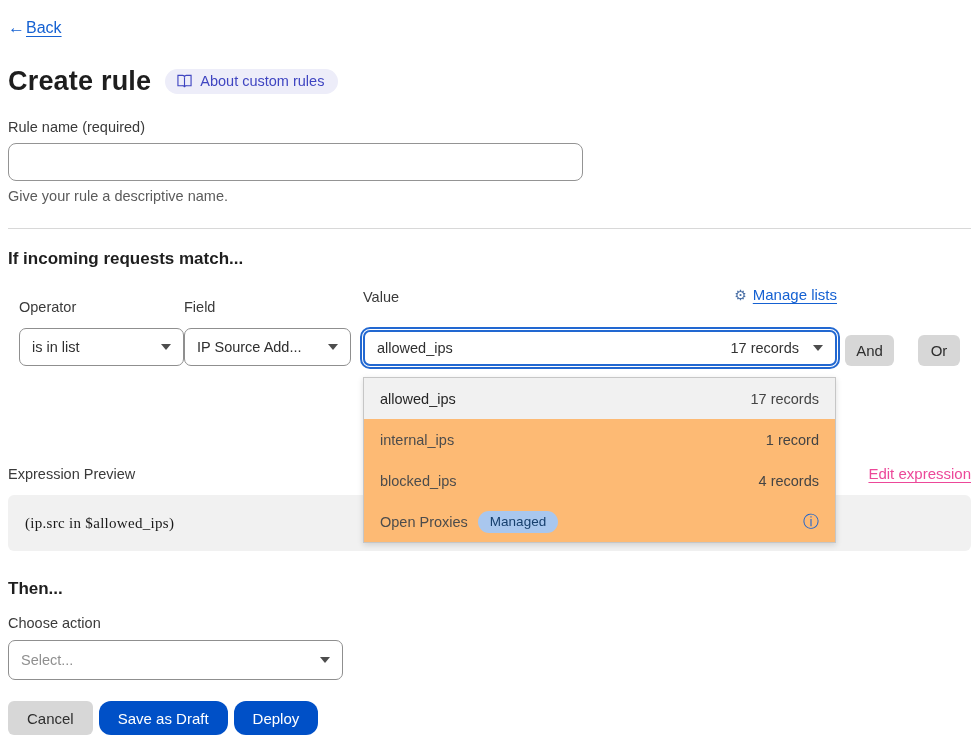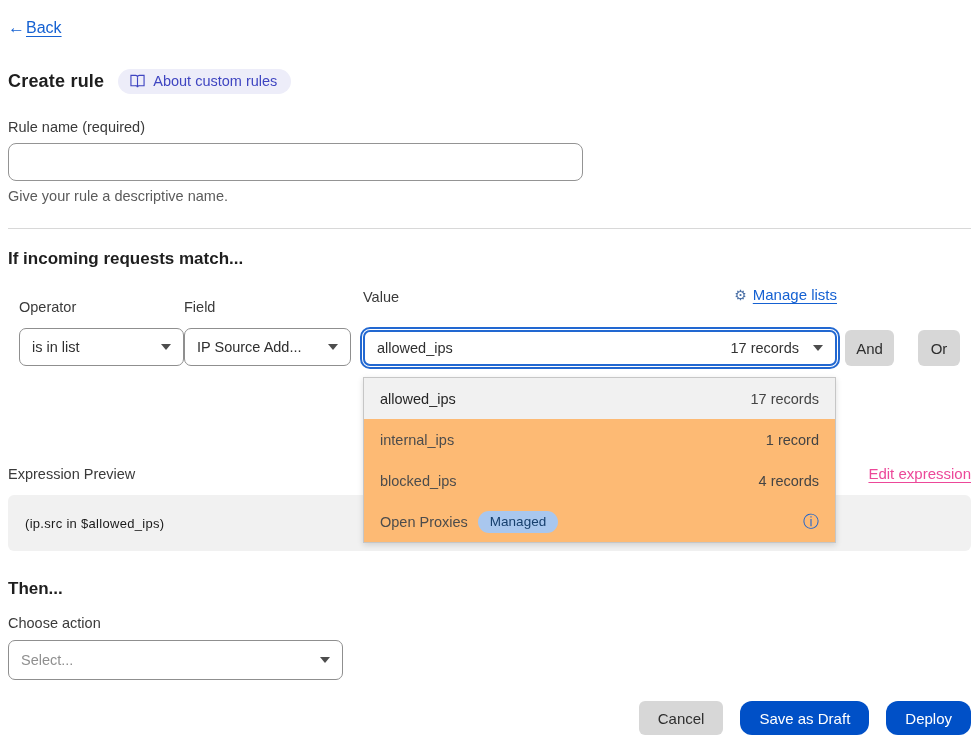--- a/index.html
+++ b/index.html
@@ -14,21 +14,21 @@
 
   a { text-decoration: none; cursor: pointer; }
 
   
   .back { display: inline-flex; align-items: center; font-size: 16px; color: #1561d2; }
   .back .back-arrow { font-size: 17px; margin-right: 1px; }
   .back .back-text { text-decoration: underline; text-underline-offset: 3px; }
 
   
   .title-row { display: flex; align-items: center; margin-top: 28px; height: 30px; }
-  h1 { font-size: 18px; font-weight: bold; color: #1e1e1e; letter-spacing: .2px; }
+  h1 { font-size: 27px; font-weight: bold; color: #1e1e1e; letter-spacing: .2px; }
   .about-badge {
     margin-left: 14px; display: inline-flex; align-items: center; gap: 8px;
     background: #ededf9; color: #3f45c1; font-size: 14.5px;
     padding: 4px 14px 5px 12px; border-radius: 14px;
   }
   .about-badge svg { display: block; }
 
   
   .field-label { font-size: 14.5px; color: #3a3a3a; height: 18px; line-height: 18px; }
   .rule-label { margin-top: 22px; }
@@ -91,45 +91,45 @@
   .managed-pill {
     background: #a9c7ee; color: #17406e; font-size: 13.5px;
     padding: 2px 12px 3px 12px; border-radius: 12px; line-height: 17px;
   }
   .info-icon { font-family: "DejaVu Sans", sans-serif; color: #1561d2; font-size: 16px; line-height: 1; }
 
   
   button { font-family: "Liberation Sans", sans-serif; cursor: pointer; border: none; }
   .gray-btn {
     background: #d7d7d7; color: #2e2e2e; font-size: 15px;
-    height: 36px; border-radius: 6px; padding: 4px 11px;
+    height: 31px; border-radius: 6px; padding: 4px 11px;
   }
   .and-btn { margin-left: 8px; width: 49px; }
   .or-btn { margin-left: 24px; width: 42px; }
 
   
   .expr-head { margin-top: 99px; display: flex; justify-content: space-between; align-items: flex-start; }
   .edit-link { font-size: 15px; color: #ec4899; text-decoration: underline; text-underline-offset: 3px; }
   .expr-block {
     margin-top: 12px; height: 56px; background: #f1f1f1; border-radius: 6px;
     display: flex; align-items: center; padding: 0 17px;
   }
   .expr-block code {
-    font-family: Liberation Sans, sans-serif;
-    font-size: 13px; color: #1a1a1a; letter-spacing: .3px;
+    font-family: Liberation Serif, serif;
+    font-size: 15px; color: #1a1a1a; letter-spacing: .3px;
   }
 
   
   .then-heading { margin-top: 27px; }
   .action-label { margin-top: 14px; }
   .action-select { margin-top: 8px; width: 335px; height: 40px; }
   .placeholder { color: #8f8f8f; }
 
   
-  .footer { margin-top: 21px; display: flex; justify-content: flex-end; align-items: center; gap: 17px; }
+  .footer { margin-top: 21px; display: flex; align-items: center; gap: 6px; }
   .footer .gray-btn { height: 34px; padding: 0 19px; }
   .blue-btn {
     background: #0050c7; color: #ffffff; font-size: 15px;
     height: 34px; border-radius: 12px; padding: 0 19px;
   }
 </style>
 </head>
 <body>
 
 <div class="page">

